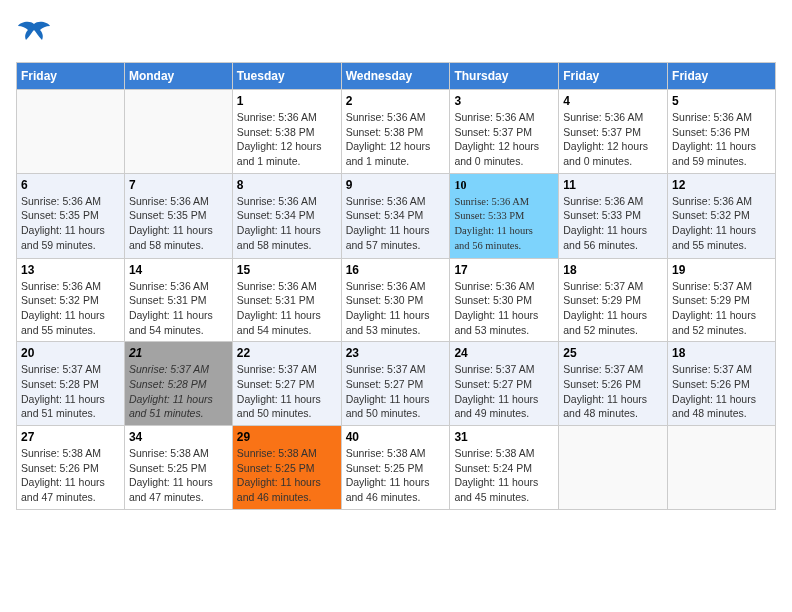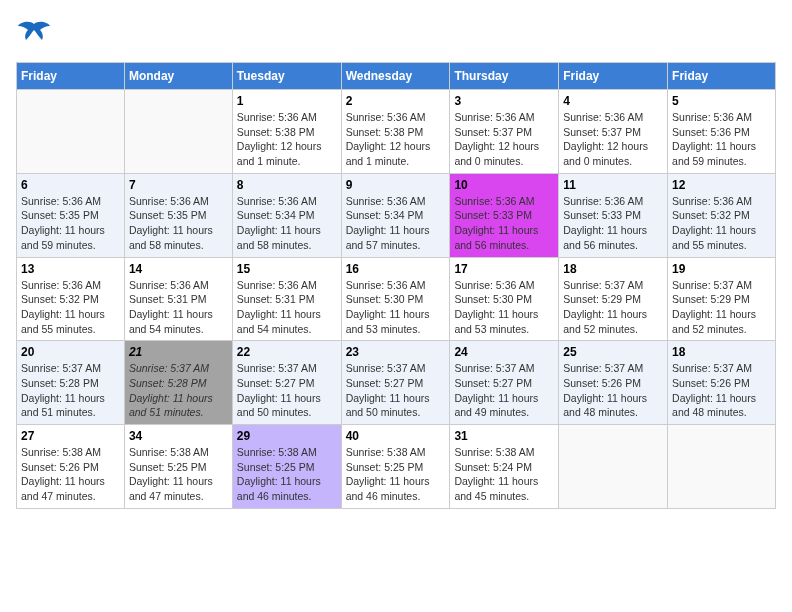--- a/index.html
+++ b/index.html
@@ -174,21 +174,21 @@
 Daylight: 11 hours
 and 58 minutes.</div>
         </td>
         <td style="background: rgb(238, 242, 250);">
           <div class="day-num">9</div>
           <div class="day-detail" style="white-space: pre-line;">Sunrise: 5:36 AM
 Sunset: 5:34 PM
 Daylight: 11 hours
 and 57 minutes.</div>
         </td>
-        <td style="background: #d946ef;">
+        <td style="background: #7dd3fc; font-family: Liberation Serif, serif;">
           <div class="day-num">10</div>
           <div class="day-detail" style="white-space: pre-line;">Sunrise: 5:36 AM
 Sunset: 5:33 PM
 Daylight: 11 hours
 and 56 minutes.</div>
         </td>
         <td style="background: rgb(238, 242, 250); margin-left: 30px;">
           <div class="day-num">11</div>
           <div class="day-detail" style="white-space: pre-line;">Sunrise: 5:36 AM
 Sunset: 5:33 PM
@@ -313,21 +313,21 @@
 Daylight: 11 hours
 and 47 minutes.</div>
         </td>
         <td style="background: rgb(255, 255, 255);">
           <div class="day-num">34</div>
           <div class="day-detail" style="white-space: pre-line;">Sunrise: 5:38 AM
 Sunset: 5:25 PM
 Daylight: 11 hours
 and 47 minutes.</div>
         </td>
-        <td style="background: #c4b5fd; margin-top: 10px;">
+        <td style="background: #f97316; margin-top: 10px;">
           <div class="day-num">29</div>
           <div class="day-detail" style="white-space: pre-line;">Sunrise: 5:38 AM
 Sunset: 5:25 PM
 Daylight: 11 hours
 and 46 minutes.</div>
         </td>
         <td style="background: rgb(255, 255, 255);">
           <div class="day-num">40</div>
           <div class="day-detail" style="white-space: pre-line;">Sunrise: 5:38 AM
 Sunset: 5:25 PM

